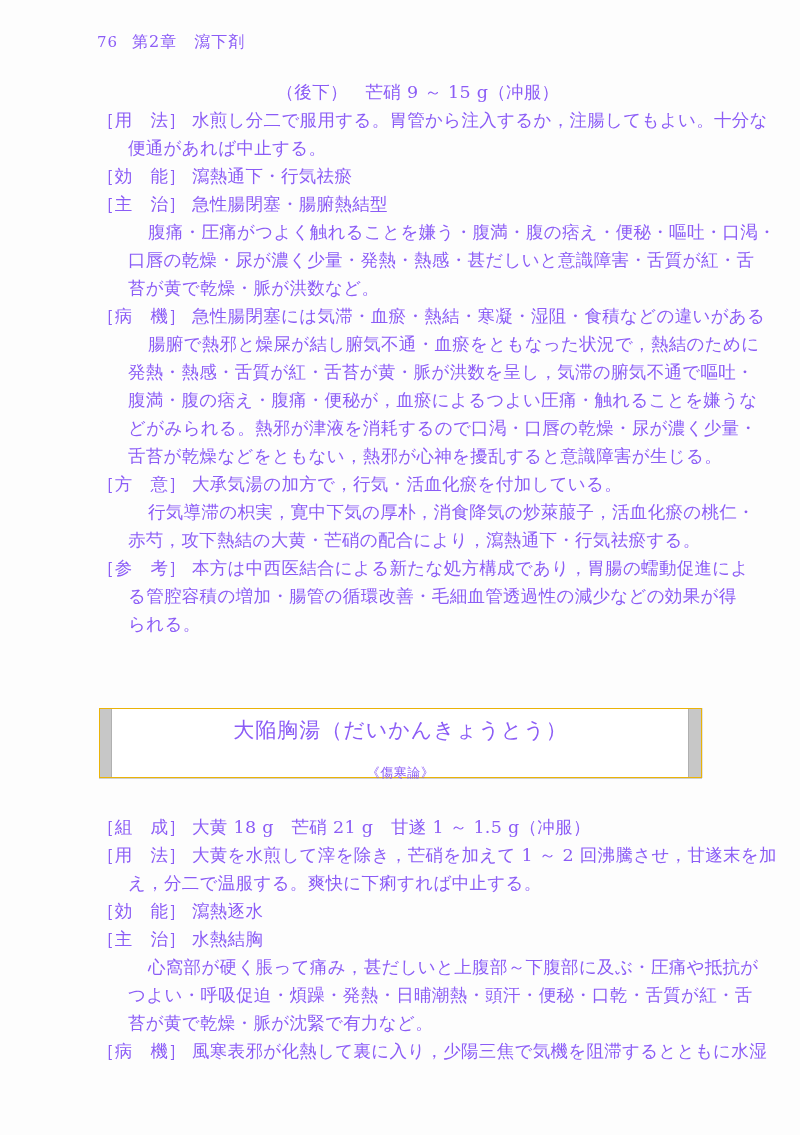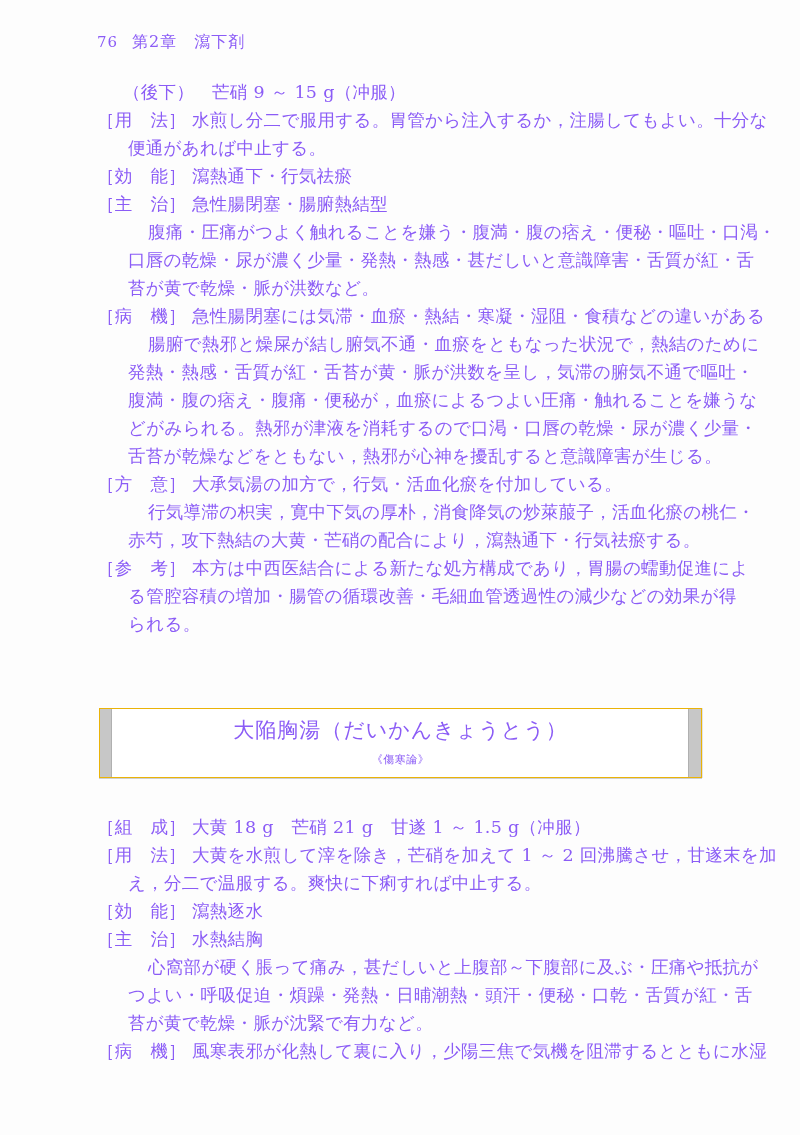--- a/index.html
+++ b/index.html
@@ -35,21 +35,21 @@
     font-size: 17.5px;
     line-height: 28px;
     letter-spacing: 0.3px;
   }
   .block-top { top: 78px; }
   .block-bottom { top: 813px; }
   .line { white-space: nowrap; }
   .line .label { margin-right: 6px; }
   .line-cont { padding-left: 31px; }
   .line-para { padding-left: 51px; }
-  .line-hang { padding-left: 26px; }
+  .line-hang { padding-left: 26px; text-align: center; }
   .formula-box {
     position: absolute;
     left: 99px;
     top: 708px;
     width: 601px;
     height: 68px;
     background: #ffffff;
     border: 1px solid #eab308;
     box-shadow: 0 1px 0 rgba(0,0,0,0.18), 1px 0 0 rgba(0,0,0,0.10);
     text-align: center;
@@ -61,22 +61,22 @@
     background: #c7c7c7;
   }
   .cap-left  { left: 0;  width: 11px; border-right: 1px solid #b0b0b0; }
   .cap-right { right: 0; width: 12px; border-left: 1px solid #b0b0b0; }
   .box-title {
     margin-top: 7px;
     font-size: 21px;
     letter-spacing: 1px;
   }
   .box-source {
-    margin-top: 8px;
-    font-size: 11px;
+    margin-top: 20px;
+    font-size: 13px;
     letter-spacing: 0.5px;
   }
 </style>
 </head>
 <body>
 
 <div class="page">
 
   <div class="header">
     <span class="page-num">76</span><span>第2章　瀉下剤</span>

